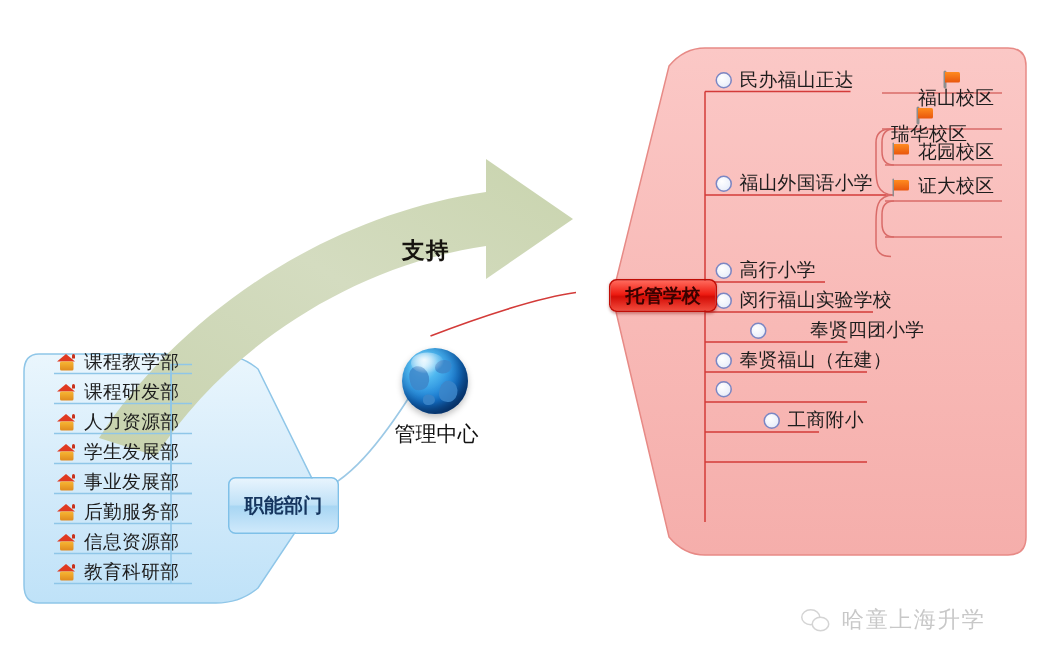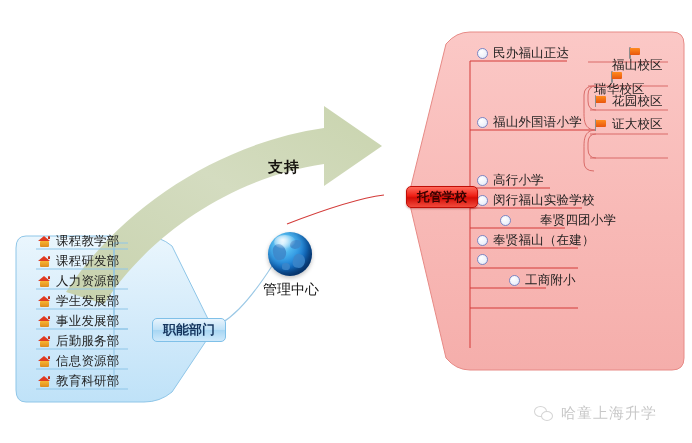--- a/index.html
+++ b/index.html
@@ -113,21 +113,21 @@
     align-items: center;
     justify-content: center;
     box-sizing: border-box;
     white-space: nowrap;
     margin-left: 24px;
   }
   #label-functional {
     left: 128px;
     top: 318px;
     width: 74px;
-    height: 24px;
+    height: 38px;
     border-radius: 5px;
     background: linear-gradient(180deg,#e8f4fd 0%, #bfe1f7 48%, #a8d6f3 52%, #cfe9fb 100%);
     border: 1px solid #7fc0e8;
     font-size: 13px;
     color: #15355e;
     font-weight: bold;
   }
   #label-trust {
     left: 382px;
     top: 186px;

